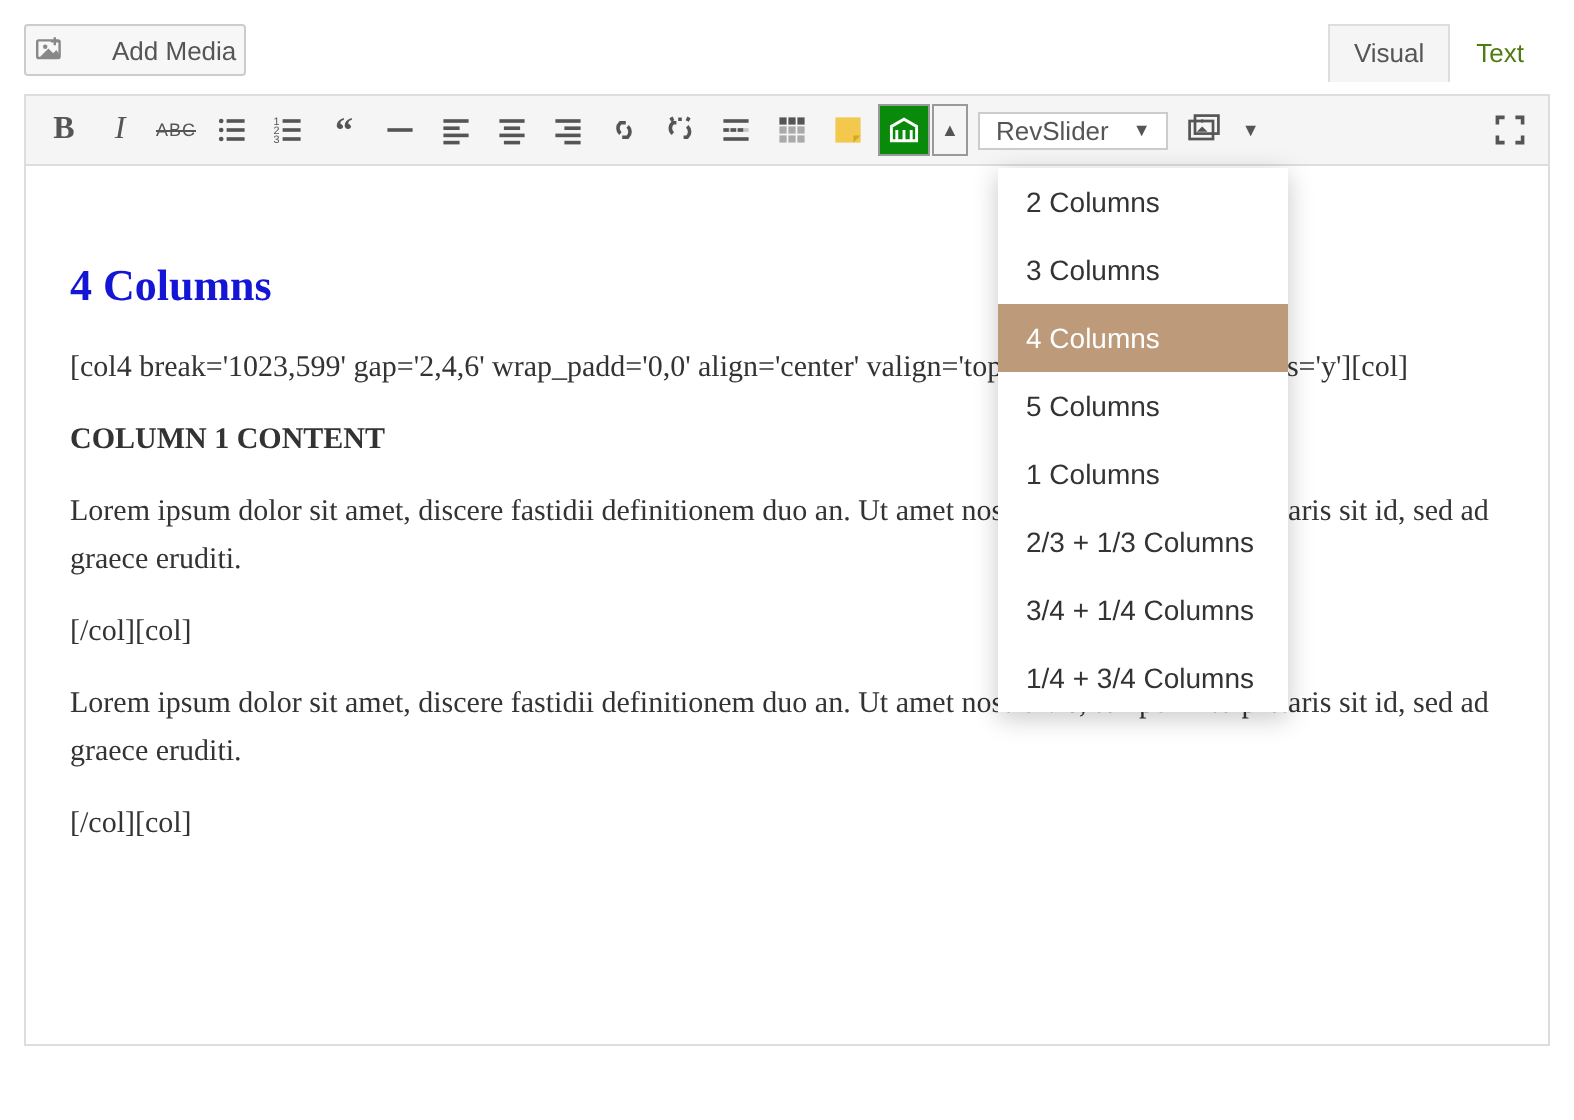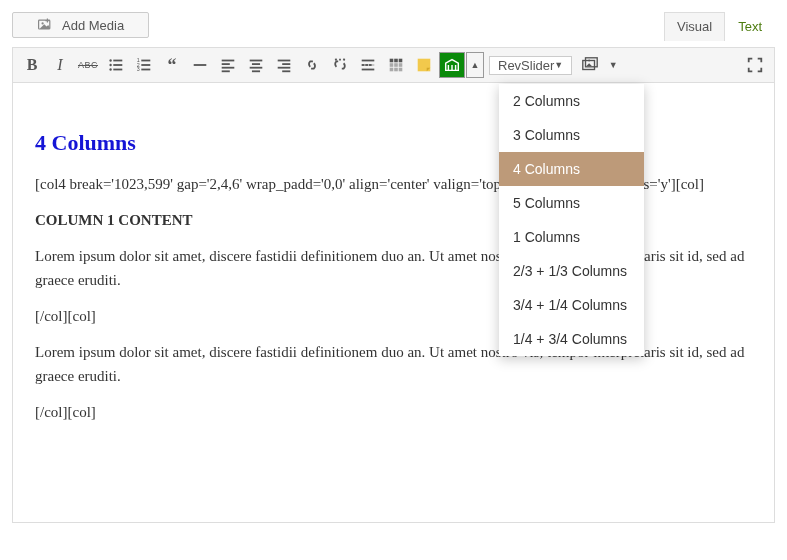--- a/index.html
+++ b/index.html
@@ -14,24 +14,24 @@
   }
   .top-row {
     display: flex;
     align-items: flex-start;
     justify-content: space-between;
     margin-bottom: 6px;
   }
   .add-media-btn {
     display: inline-flex;
     align-items: center;
-    gap: 9px;
+    gap: 23px;
     border: 1px solid #ccc;
     background: #f7f7f7;
-    padding: 4px 24px;
+    padding: 4px 4px;
     font-size: 13px;
     color: #555;
     cursor: pointer;
     border-radius: 2px;
   }
   .add-media-btn svg { width: 16px; height: 16px; }
   .tabs { display: flex; }
   .tab {
     padding: 6px 12px;
     font-size: 13px;
@@ -86,21 +86,21 @@
     border: 1px solid #999;
     margin-left: -1px;
     background: #f5f5f5;
     color: #555;
     font-size: 9px;
     cursor: pointer;
   }
   .revslider {
     display: inline-flex;
     align-items: center;
-    gap: 0;
+    gap: 12px;
     padding: 0 8px;
     height: 19px;
     border: 1px solid #ccc;
     background: #fff;
     margin: 0 3px;
     color: #555;
     cursor: pointer;
     font-size: 13px;
   }
   .revslider .caret { font-size: 9px; }

